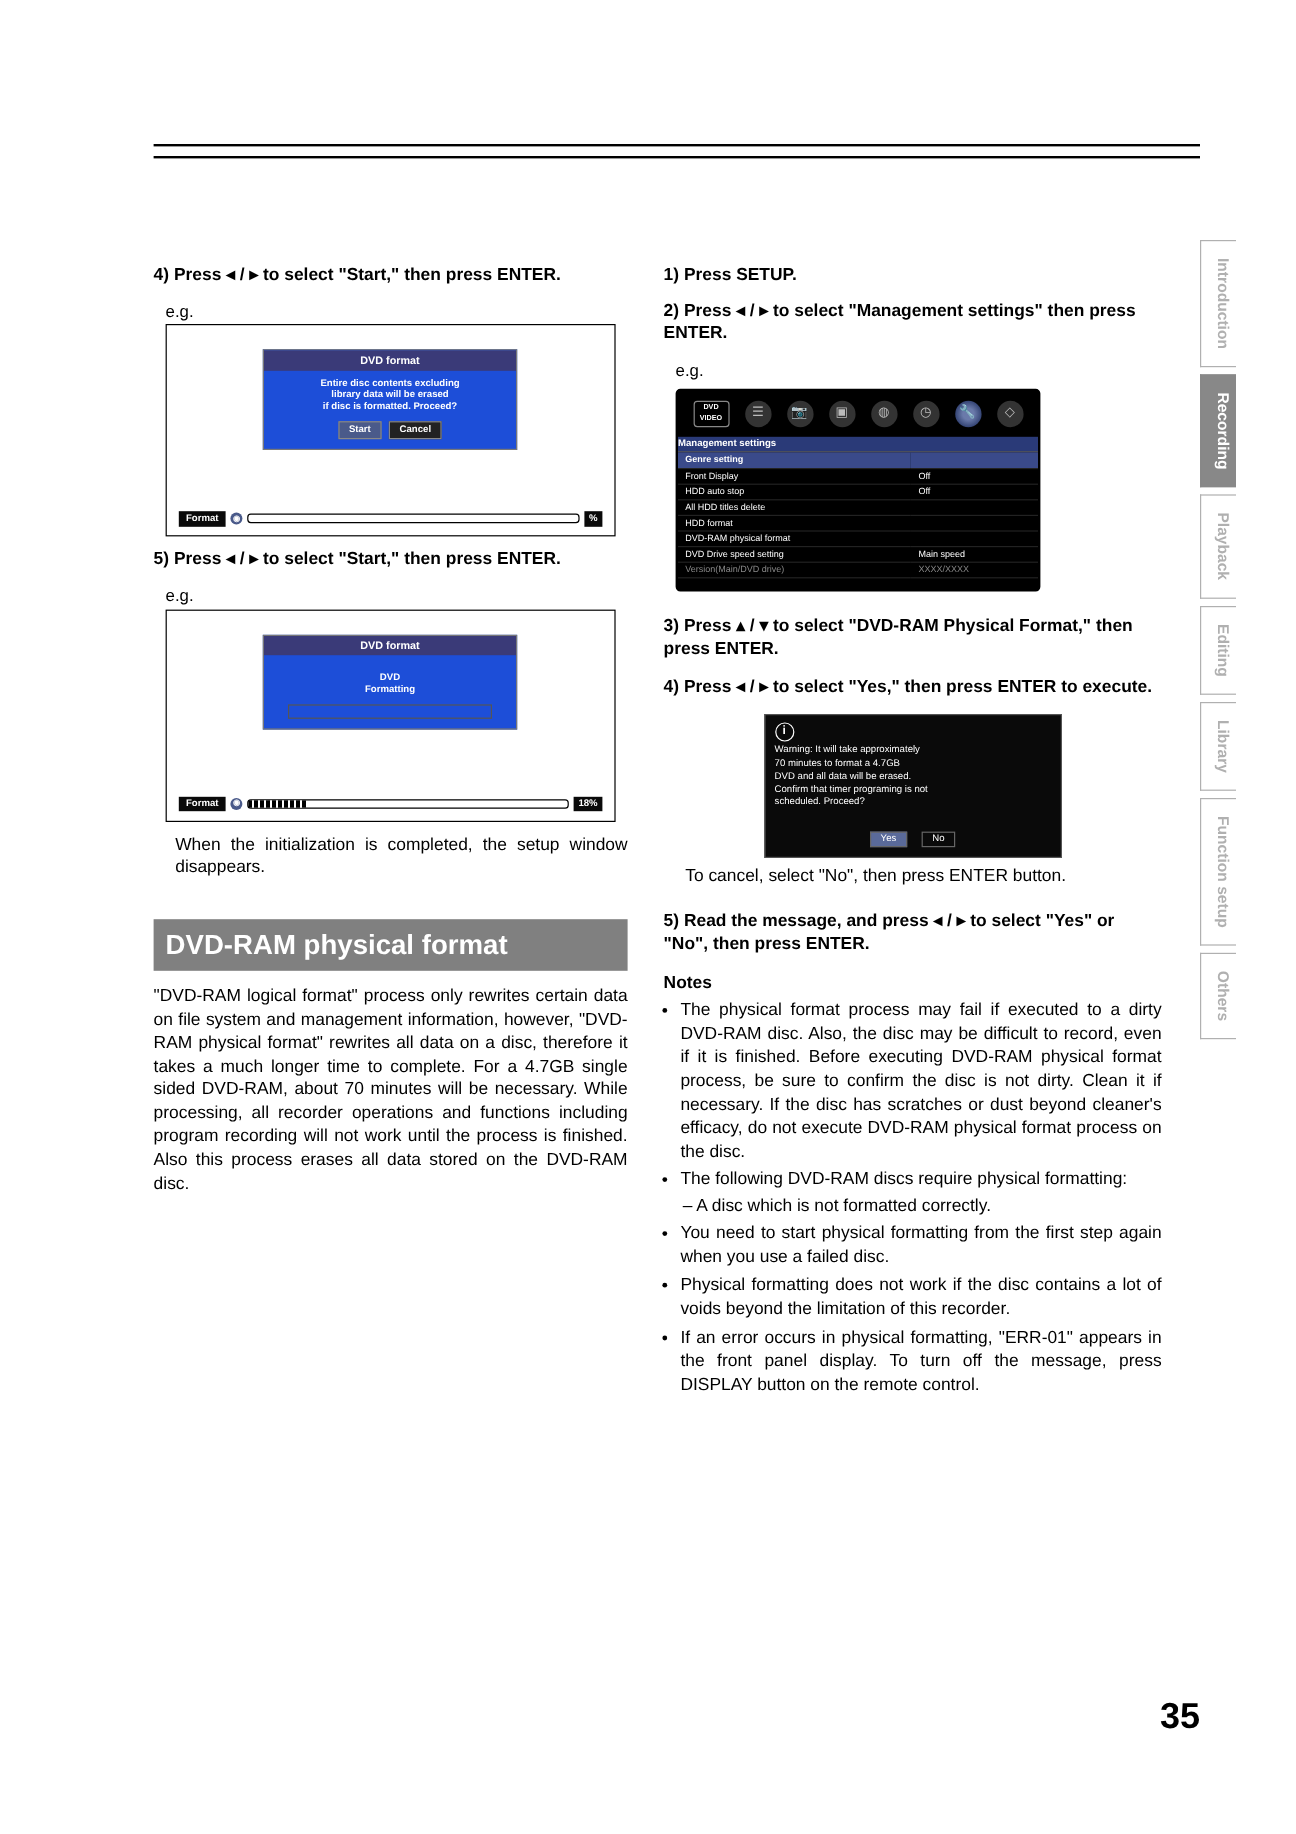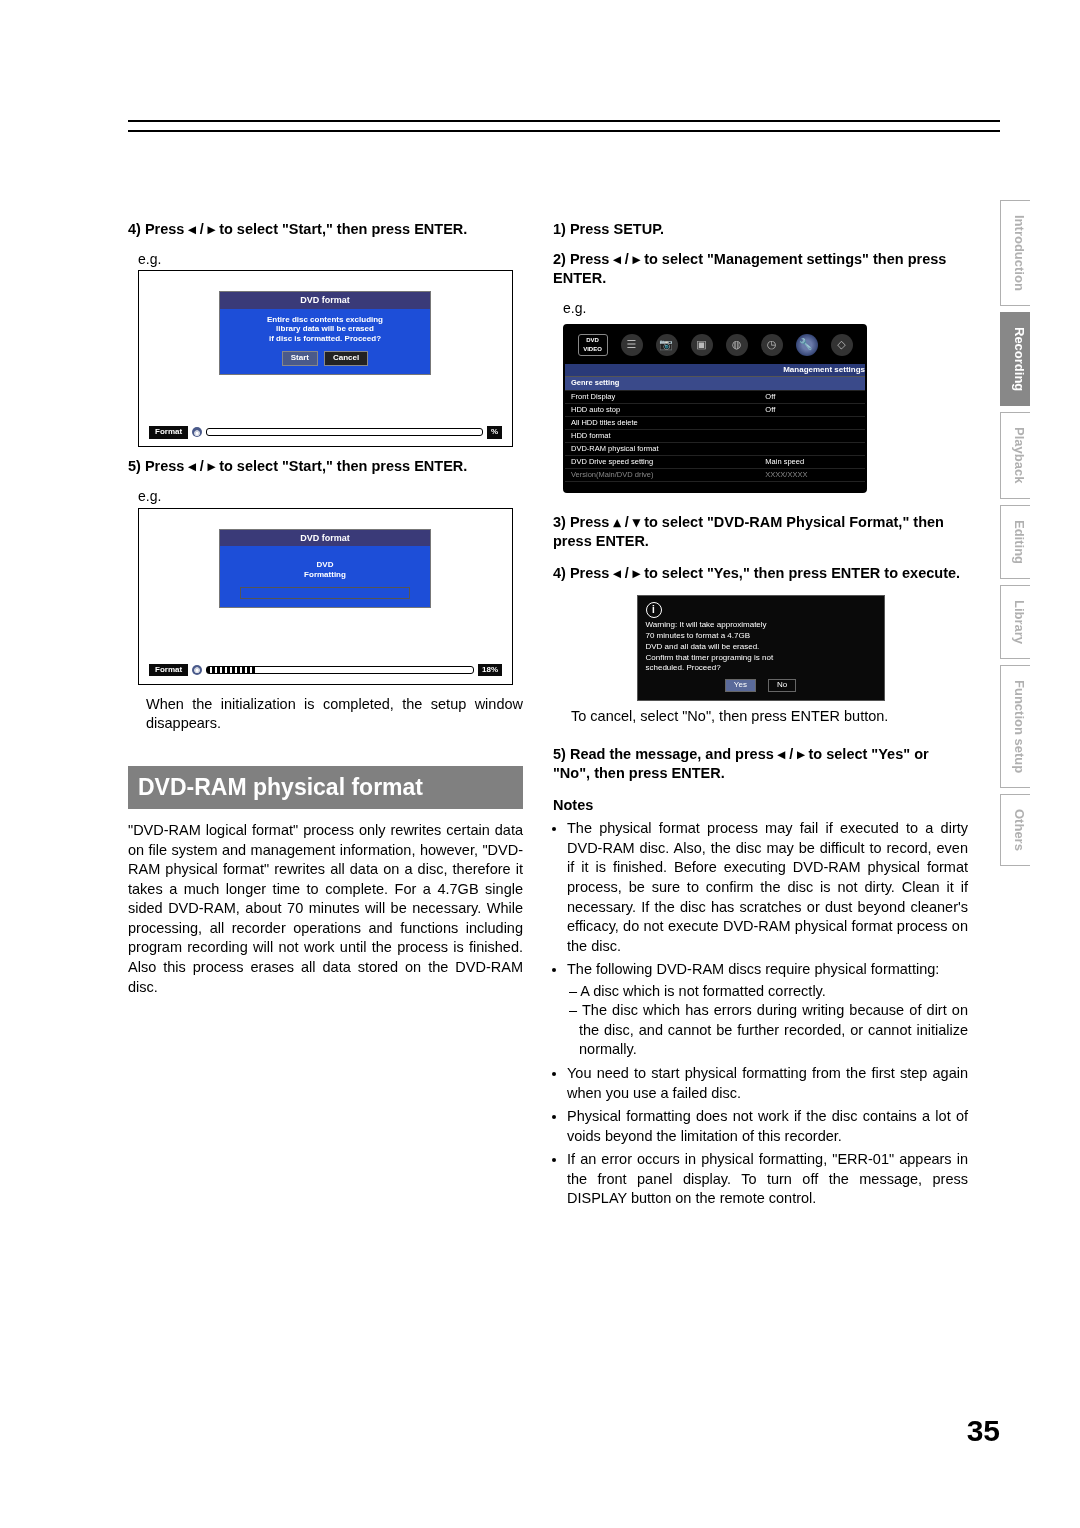--- a/index.html
+++ b/index.html
@@ -170,21 +170,21 @@
   }
   .mgmt .icon-row .ic.sel { background: radial-gradient(circle,#6a7aaa 30%,#1a2a5a 90%); color: #fff; }
   .mgmt .icon-row .dvd {
     width: 28px; height: 20px; background: none;
     border: 1px solid #888; border-radius: 3px;
     font-size: 6px; font-weight: bold; text-align: center;
     display: inline-flex; flex-direction: column; justify-content: center;
   }
   .mgmt-title {
     background: #2a3a78;
-    text-align: right;
+    text-align: left;
     font-weight: bold;
     padding: 1px 0;
     font-size: 8px;
     color: #fff;
     border-bottom: 1px solid #555;
   }
   .mgmt table {
     width: 100%;
     border-collapse: collapse;
     font-size: 7.5px;
@@ -209,21 +209,21 @@
     width: 14px; height: 14px;
     border-radius: 50%;
     border: 1px solid #fff;
     text-align: center;
     font-weight: bold;
     font-size: 10px;
     line-height: 14px;
     margin-bottom: 2px;
   }
   .warn .yn {
-    margin-top: 5px;
+    margin-top: 19px;
     display: flex;
     justify-content: center;
     gap: 12px;
     font-size: 8px;
   }
   .warn .yn span {
     border: 1px solid #666;
     padding: 0 8px;
   }
   .warn .yn span.sel { background: #5a6a9a; }
@@ -418,21 +418,20 @@
 
       <div class="step" style="margin-top:10px;">5) Read the message, and press ◂ / ▸ to select "Yes" or "No", then press ENTER.</div>
 
       <div class="notes-h">Notes</div>
       <ul class="notes">
         <li>The physical format process may fail if executed to a dirty DVD-RAM disc. Also, the disc may be difficult to record, even if it is finished. Before executing DVD-RAM physical format process, be sure to confirm the disc is not dirty. Clean it if necessary. If the disc has scratches or dust beyond cleaner's efficacy, do not execute DVD-RAM physical format process on the disc.</li>
         <li>
           <span>The following DVD-RAM discs require physical formatting:</span>
           <ul class="sub">
             <li>A disc which is not formatted correctly.</li>
-            <li>The disc which has errors during writing because of dirt on the disc, and cannot be further recorded, or cannot initialize normally.</li>
           </ul>
         </li>
         <li>You need to start physical formatting from the first step again when you use a failed disc.</li>
         <li>Physical formatting does not work if the disc contains a lot of voids beyond the limitation of this recorder.</li>
         <li>If an error occurs in physical formatting, "ERR-01" appears in the front panel display. To turn off the message, press DISPLAY button on the remote control.</li>
       </ul>
     </div>
   </div>
 
   <div class="pagenum">35</div>

